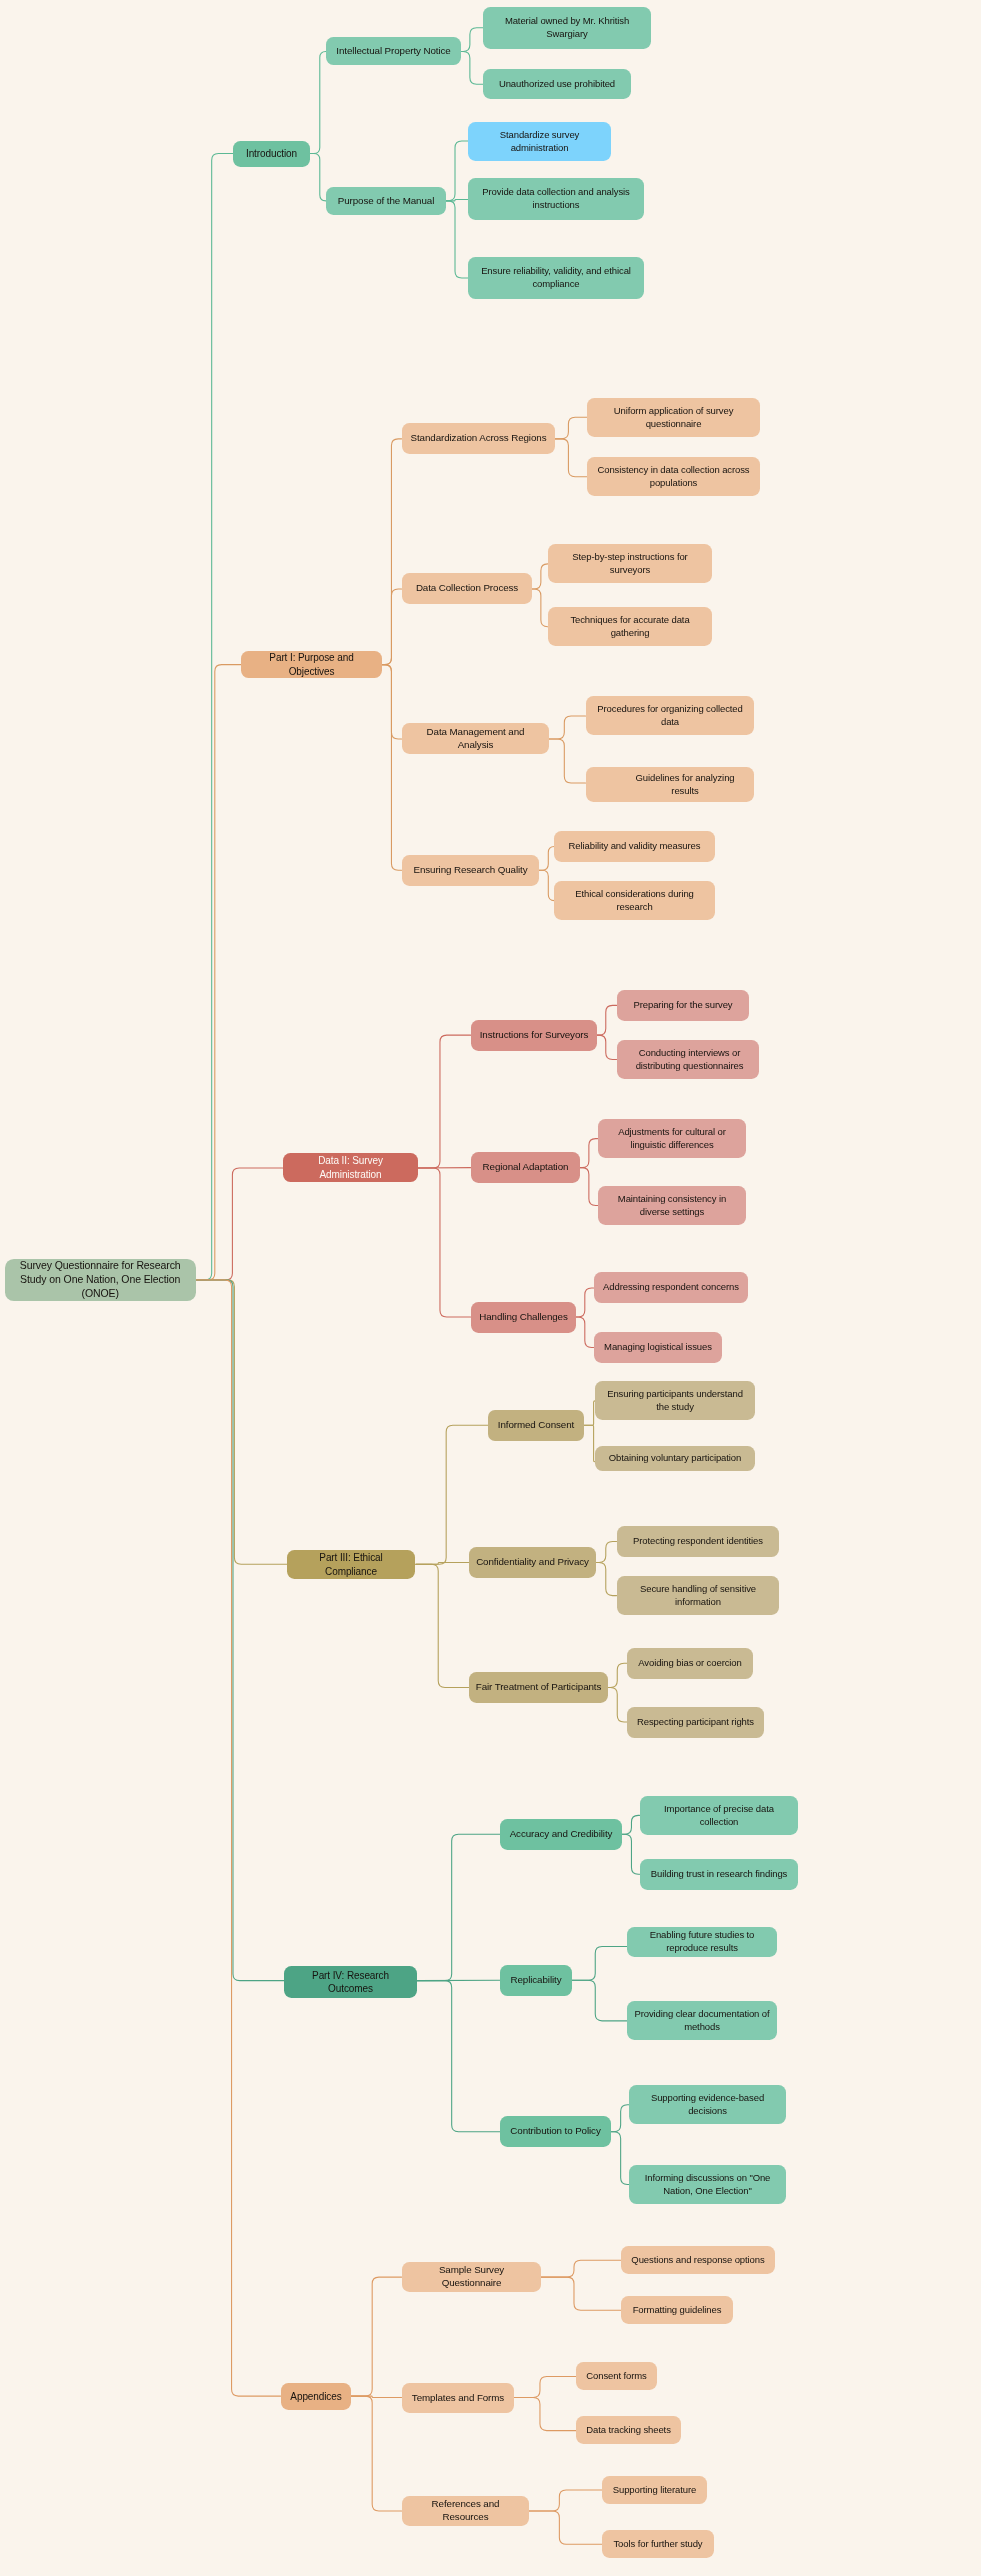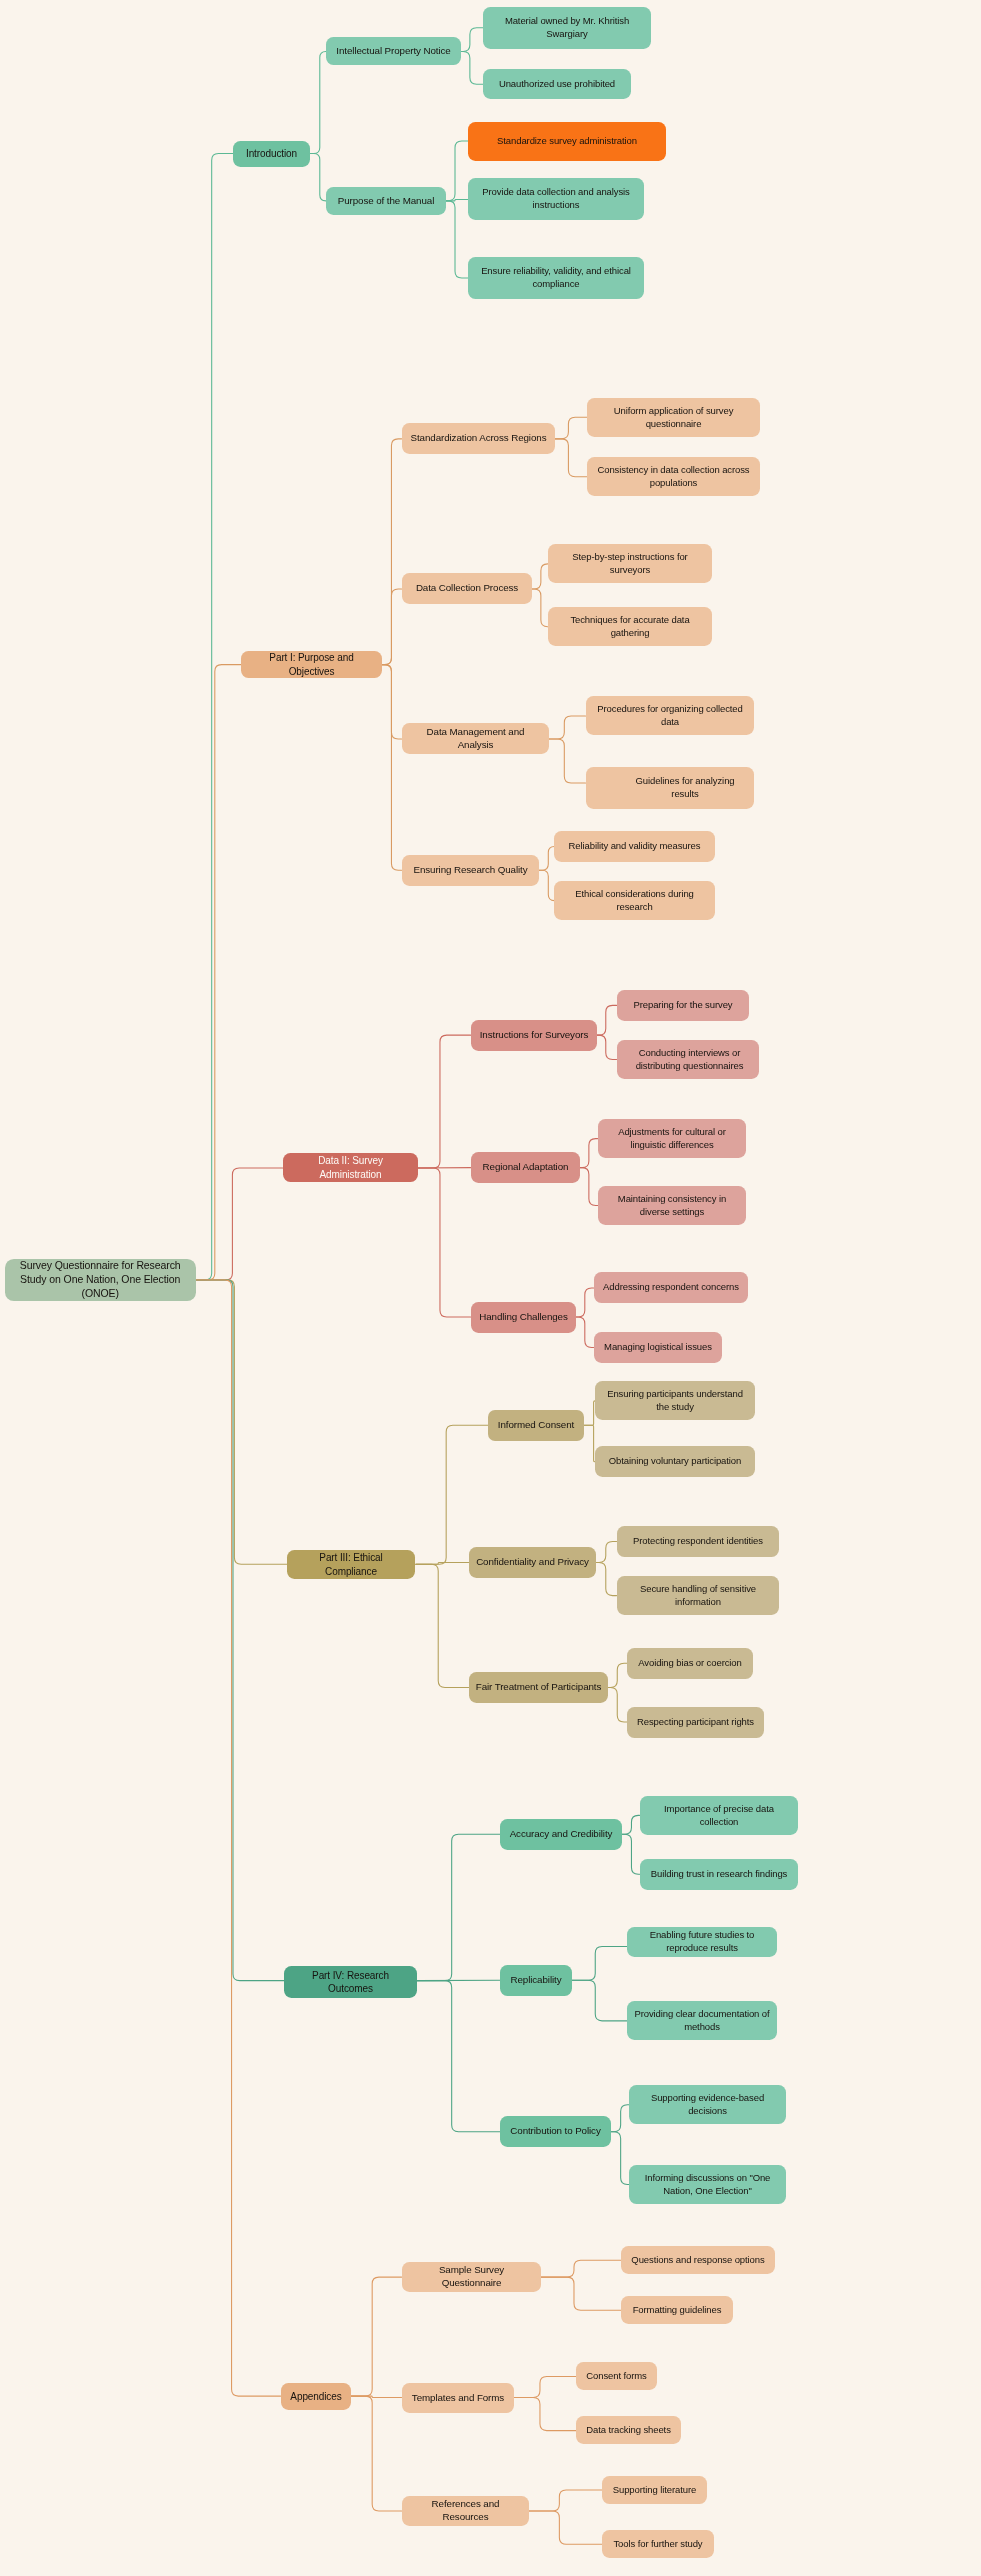--- a/index.html
+++ b/index.html
@@ -124,21 +124,21 @@
       </div>
       <div class="node lvl3" style="left: 483px; top: 6.8px; width: 168px; height: 42px; background: rgb(130, 202, 175);">
         <span>Material owned by Mr. Khritish Swargiary</span>
       </div>
       <div class="node lvl3" style="left: 483px; top: 69px; width: 148px; height: 30px; background: rgb(130, 202, 175);">
         <span>Unauthorized use prohibited</span>
       </div>
       <div class="node lvl2" style="left: 326px; top: 187px; width: 120px; height: 28px; background: rgb(130, 202, 175);">
         <span>Purpose of the Manual</span>
       </div>
-      <div class="node lvl3" style="left: 468px; top: 122px; width: 198px; height: 39px; background: #f97316;">
+      <div class="node lvl3" style="left: 468px; top: 122px; width: 143px; height: 39px; background: #7dd3fc;">
         <span>Standardize survey administration</span>
       </div>
       <div class="node lvl3" style="left: 468px; top: 178px; width: 176px; height: 42px; background: rgb(130, 202, 175);">
         <span>Provide data collection and analysis instructions</span>
       </div>
       <div class="node lvl3" style="left: 468px; top: 257px; width: 176px; height: 42px; background: rgb(130, 202, 175);">
         <span>Ensure reliability, validity, and ethical compliance</span>
       </div>
       <div class="node lvl1" style="left: 241px; top: 651px; width: 141px; height: 27px; background: rgb(232, 177, 132);">
         <span>Part I: Purpose and Objectives</span>
@@ -160,21 +160,21 @@
       </div>
       <div class="node lvl3" style="left: 548px; top: 607px; width: 164px; height: 39px; background: rgb(238, 196, 161);">
         <span>Techniques for accurate data gathering</span>
       </div>
       <div class="node lvl2" style="left: 402px; top: 723px; width: 147px; height: 31px; background: rgb(238, 196, 161);">
         <span>Data Management and Analysis</span>
       </div>
       <div class="node lvl3" style="left: 586px; top: 696px; width: 168px; height: 39px; background: rgb(238, 196, 161);">
         <span>Procedures for organizing collected data</span>
       </div>
-      <div class="node lvl3" style="left: 586px; top: 767px; width: 168px; height: 42px; background: rgb(238, 196, 161); padding-left: 36px;">
+      <div class="node lvl3" style="left: 586px; top: 767px; width: 168px; height: 35px; background: rgb(238, 196, 161); padding-left: 36px;">
         <span>Guidelines for analyzing results</span>
       </div>
       <div class="node lvl2" style="left: 402px; top: 855px; width: 137px; height: 31px; background: rgb(238, 196, 161);">
         <span>Ensuring Research Quality</span>
       </div>
       <div class="node lvl3" style="left: 554px; top: 831px; width: 161px; height: 31px; background: rgb(238, 196, 161);">
         <span>Reliability and validity measures</span>
       </div>
       <div class="node lvl3" style="left: 554px; top: 881px; width: 161px; height: 39px; background: rgb(238, 196, 161);">
         <span>Ethical considerations during research</span>
@@ -211,21 +211,21 @@
       </div>
       <div class="node lvl1" style="left: 287px; top: 1550px; width: 128px; height: 29px; background: rgb(181, 161, 92);">
         <span>Part III: Ethical Compliance</span>
       </div>
       <div class="node lvl2" style="left: 488px; top: 1410px; width: 96px; height: 31px; background: rgb(194, 177, 128); border-radius: 7px;">
         <span>Informed Consent</span>
       </div>
       <div class="node lvl3" style="left: 595px; top: 1381px; width: 160px; height: 39px; background: rgb(201, 186, 147);">
         <span>Ensuring participants understand the study</span>
       </div>
-      <div class="node lvl3" style="left: 595px; top: 1446px; width: 160px; height: 31px; background: rgb(201, 186, 147);">
+      <div class="node lvl3" style="left: 595px; top: 1446px; width: 160px; height: 25px; background: rgb(201, 186, 147);">
         <span>Obtaining voluntary participation</span>
       </div>
       <div class="node lvl2" style="left: 469px; top: 1547px; width: 127px; height: 31px; background: rgb(194, 177, 128);">
         <span>Confidentiality and Privacy</span>
       </div>
       <div class="node lvl3" style="left: 617px; top: 1526px; width: 162px; height: 31px; background: rgb(201, 186, 147);">
         <span>Protecting respondent identities</span>
       </div>
       <div class="node lvl3" style="left: 617px; top: 1576px; width: 162px; height: 39px; background: rgb(201, 186, 147);">
         <span>Secure handling of sensitive information</span>

